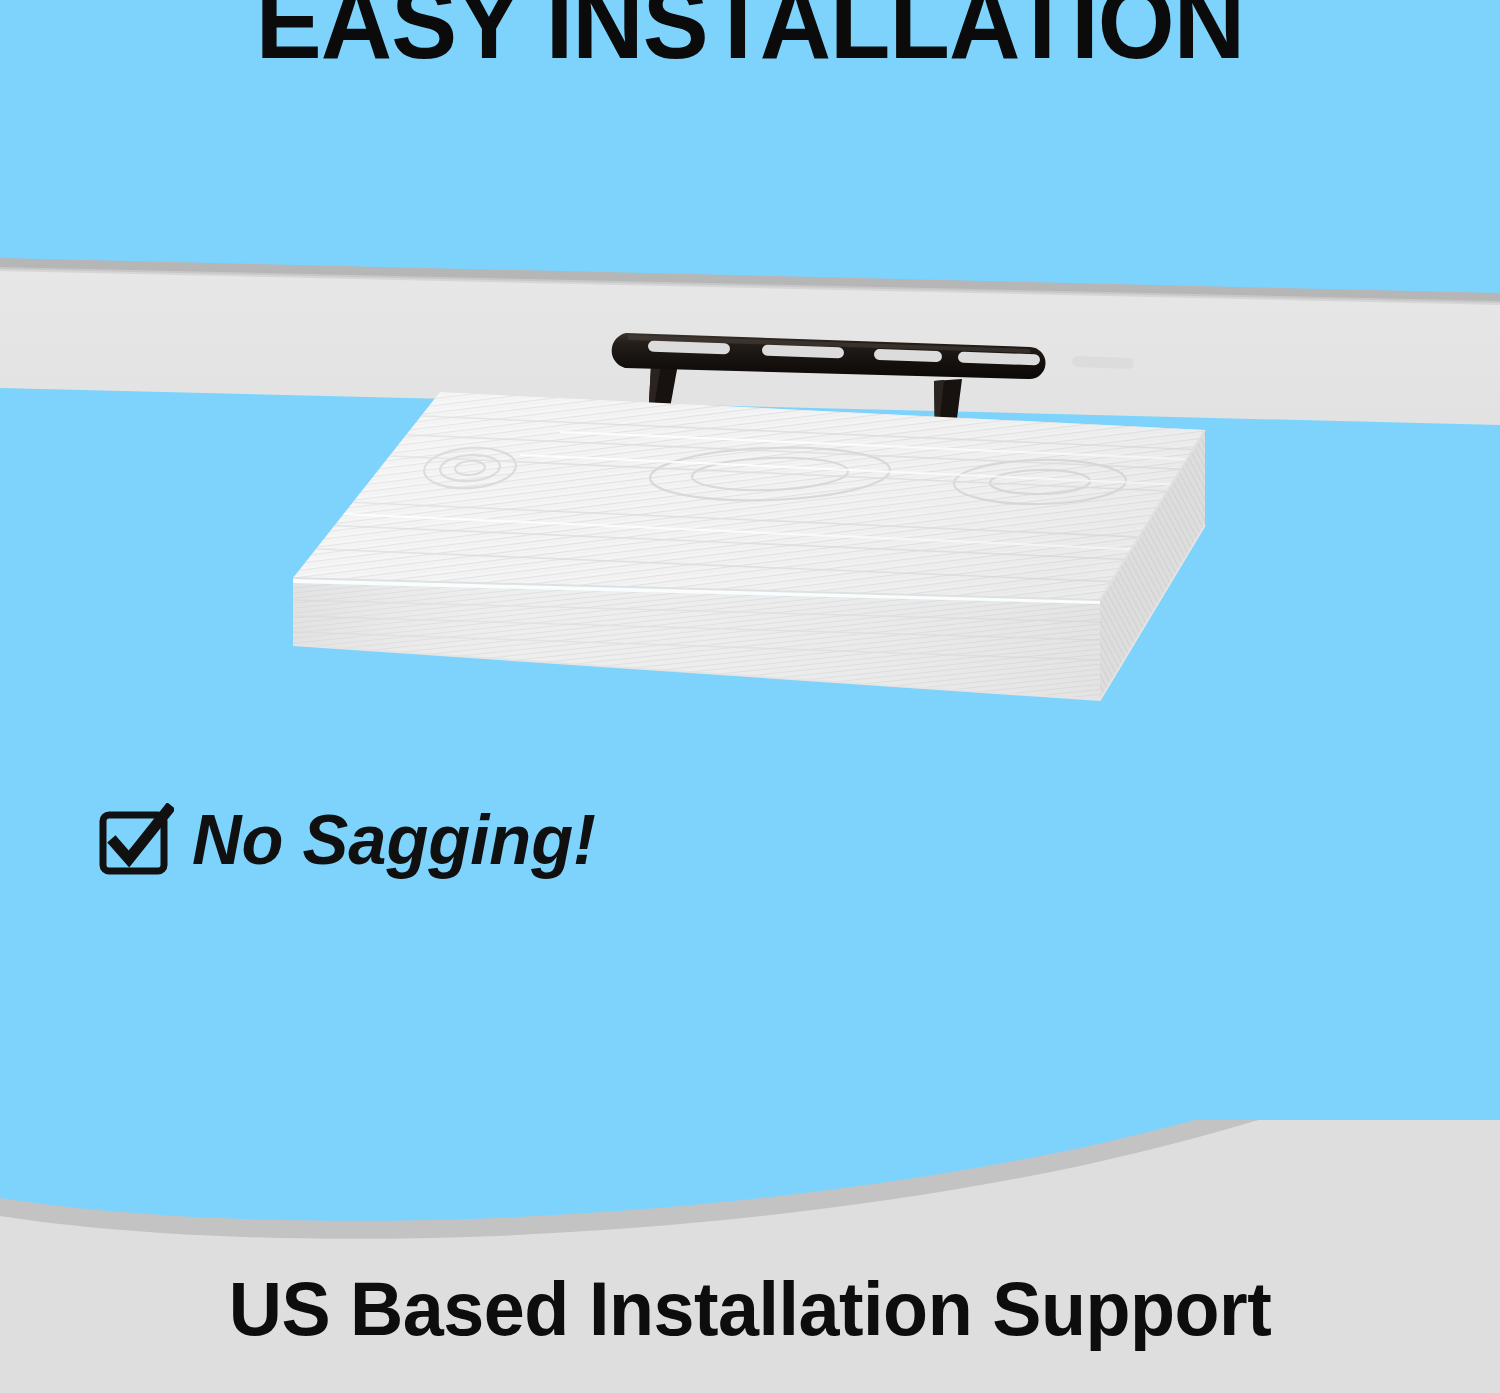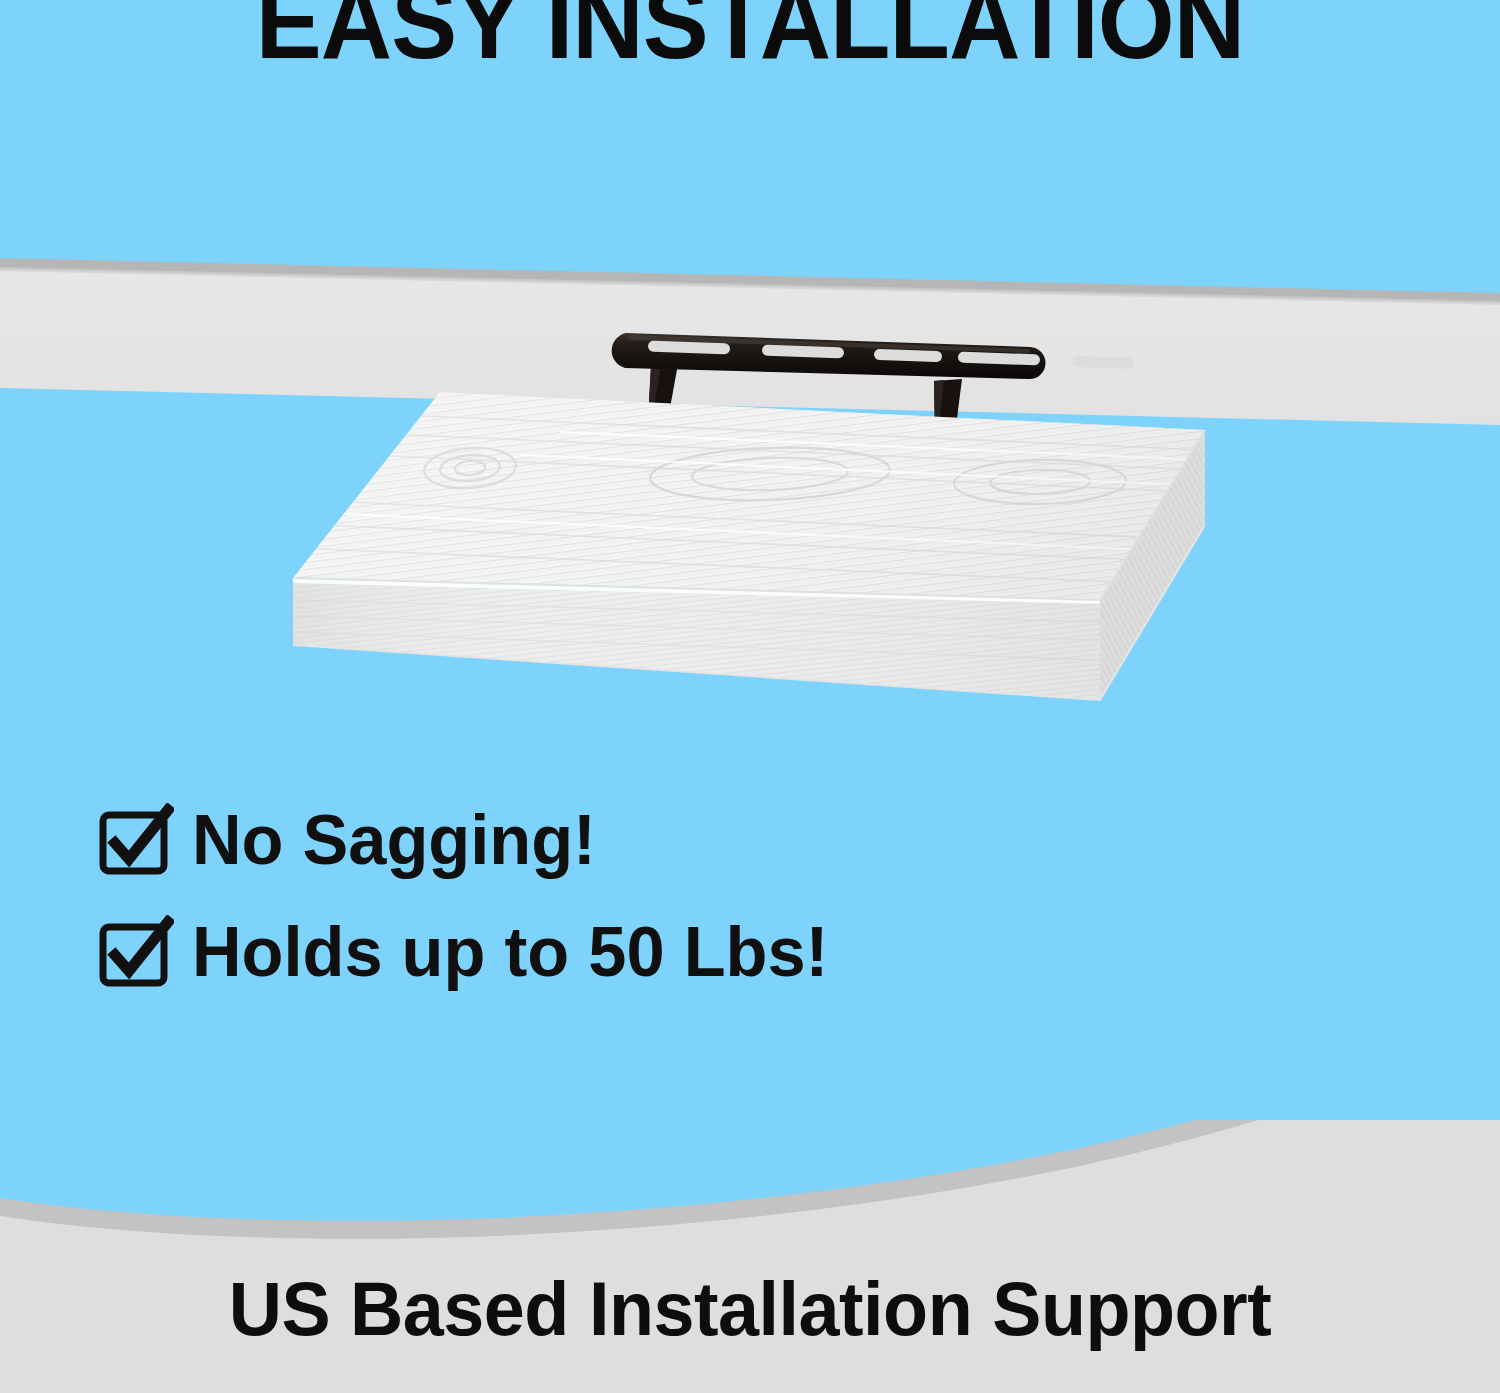--- a/index.html
+++ b/index.html
@@ -58,20 +58,21 @@
   .features {
     position: absolute;
     left: 96px;
     top: 786px;
     width: 980px;
   }
   .feature-row {
     display: flex;
     align-items: center;
     height: 108px;
+    font-style: italic;
   }
   .feature-row + .feature-row { margin-top: 4px; }
 
   .checkbox-icon {
     flex: 0 0 auto;
     width: 78px;
     height: 78px;
     margin-right: 18px;
     position: relative;
     top: 2px;
@@ -270,29 +271,20 @@
     <div class="feature-row">
       <span class="checkbox-icon">
         <svg viewBox="0 0 78 78" xmlns="http://www.w3.org/2000/svg">
           <path d="M13 12 H62 A6 6 0 0 1 68 18 V62 A6 6 0 0 1 62 68 H13 A6 6 0 0 1 7 62 V18 A6 6 0 0 1 13 12 Z" fill="none" stroke="#111111" stroke-width="7"></path>
           <path d="M19 40 L33 56 L72 7" fill="none" stroke="#111111" stroke-width="11" stroke-linecap="square" stroke-linejoin="miter"></path>
         </svg>
       </span>
       <span class="feature-label">No Sagging!</span>
     </div>
 
-    <div class="feature-row">
-      <span class="checkbox-icon">
-        <svg viewBox="0 0 78 78" xmlns="http://www.w3.org/2000/svg">
-          <path d="M13 12 H62 A6 6 0 0 1 68 18 V62 A6 6 0 0 1 62 68 H13 A6 6 0 0 1 7 62 V18 A6 6 0 0 1 13 12 Z" fill="none" stroke="#111111" stroke-width="7"></path>
-          <path d="M19 40 L33 56 L72 7" fill="none" stroke="#111111" stroke-width="11" stroke-linecap="square" stroke-linejoin="miter"></path>
-        </svg>
-      </span>
-      <span class="feature-label">Holds up to 50 Lbs!</span>
-    </div>
 
   </div>
 
   <div class="footer-band">
     <svg viewBox="0 0 1500 273" xmlns="http://www.w3.org/2000/svg" preserveAspectRatio="none">
 
       <path d="M 0,78 C 260,118 700,108 1080,28 C 1260,-12 1400,-60 1500,-112 L 1500,273 L 0,273 Z" fill="#c3c3c3"></path>
 
       <path d="M 0,96 C 260,136 700,126 1080,46 C 1260,6 1400,-42 1500,-94 L 1500,273 L 0,273 Z" fill="#dedede"></path>
     </svg>

